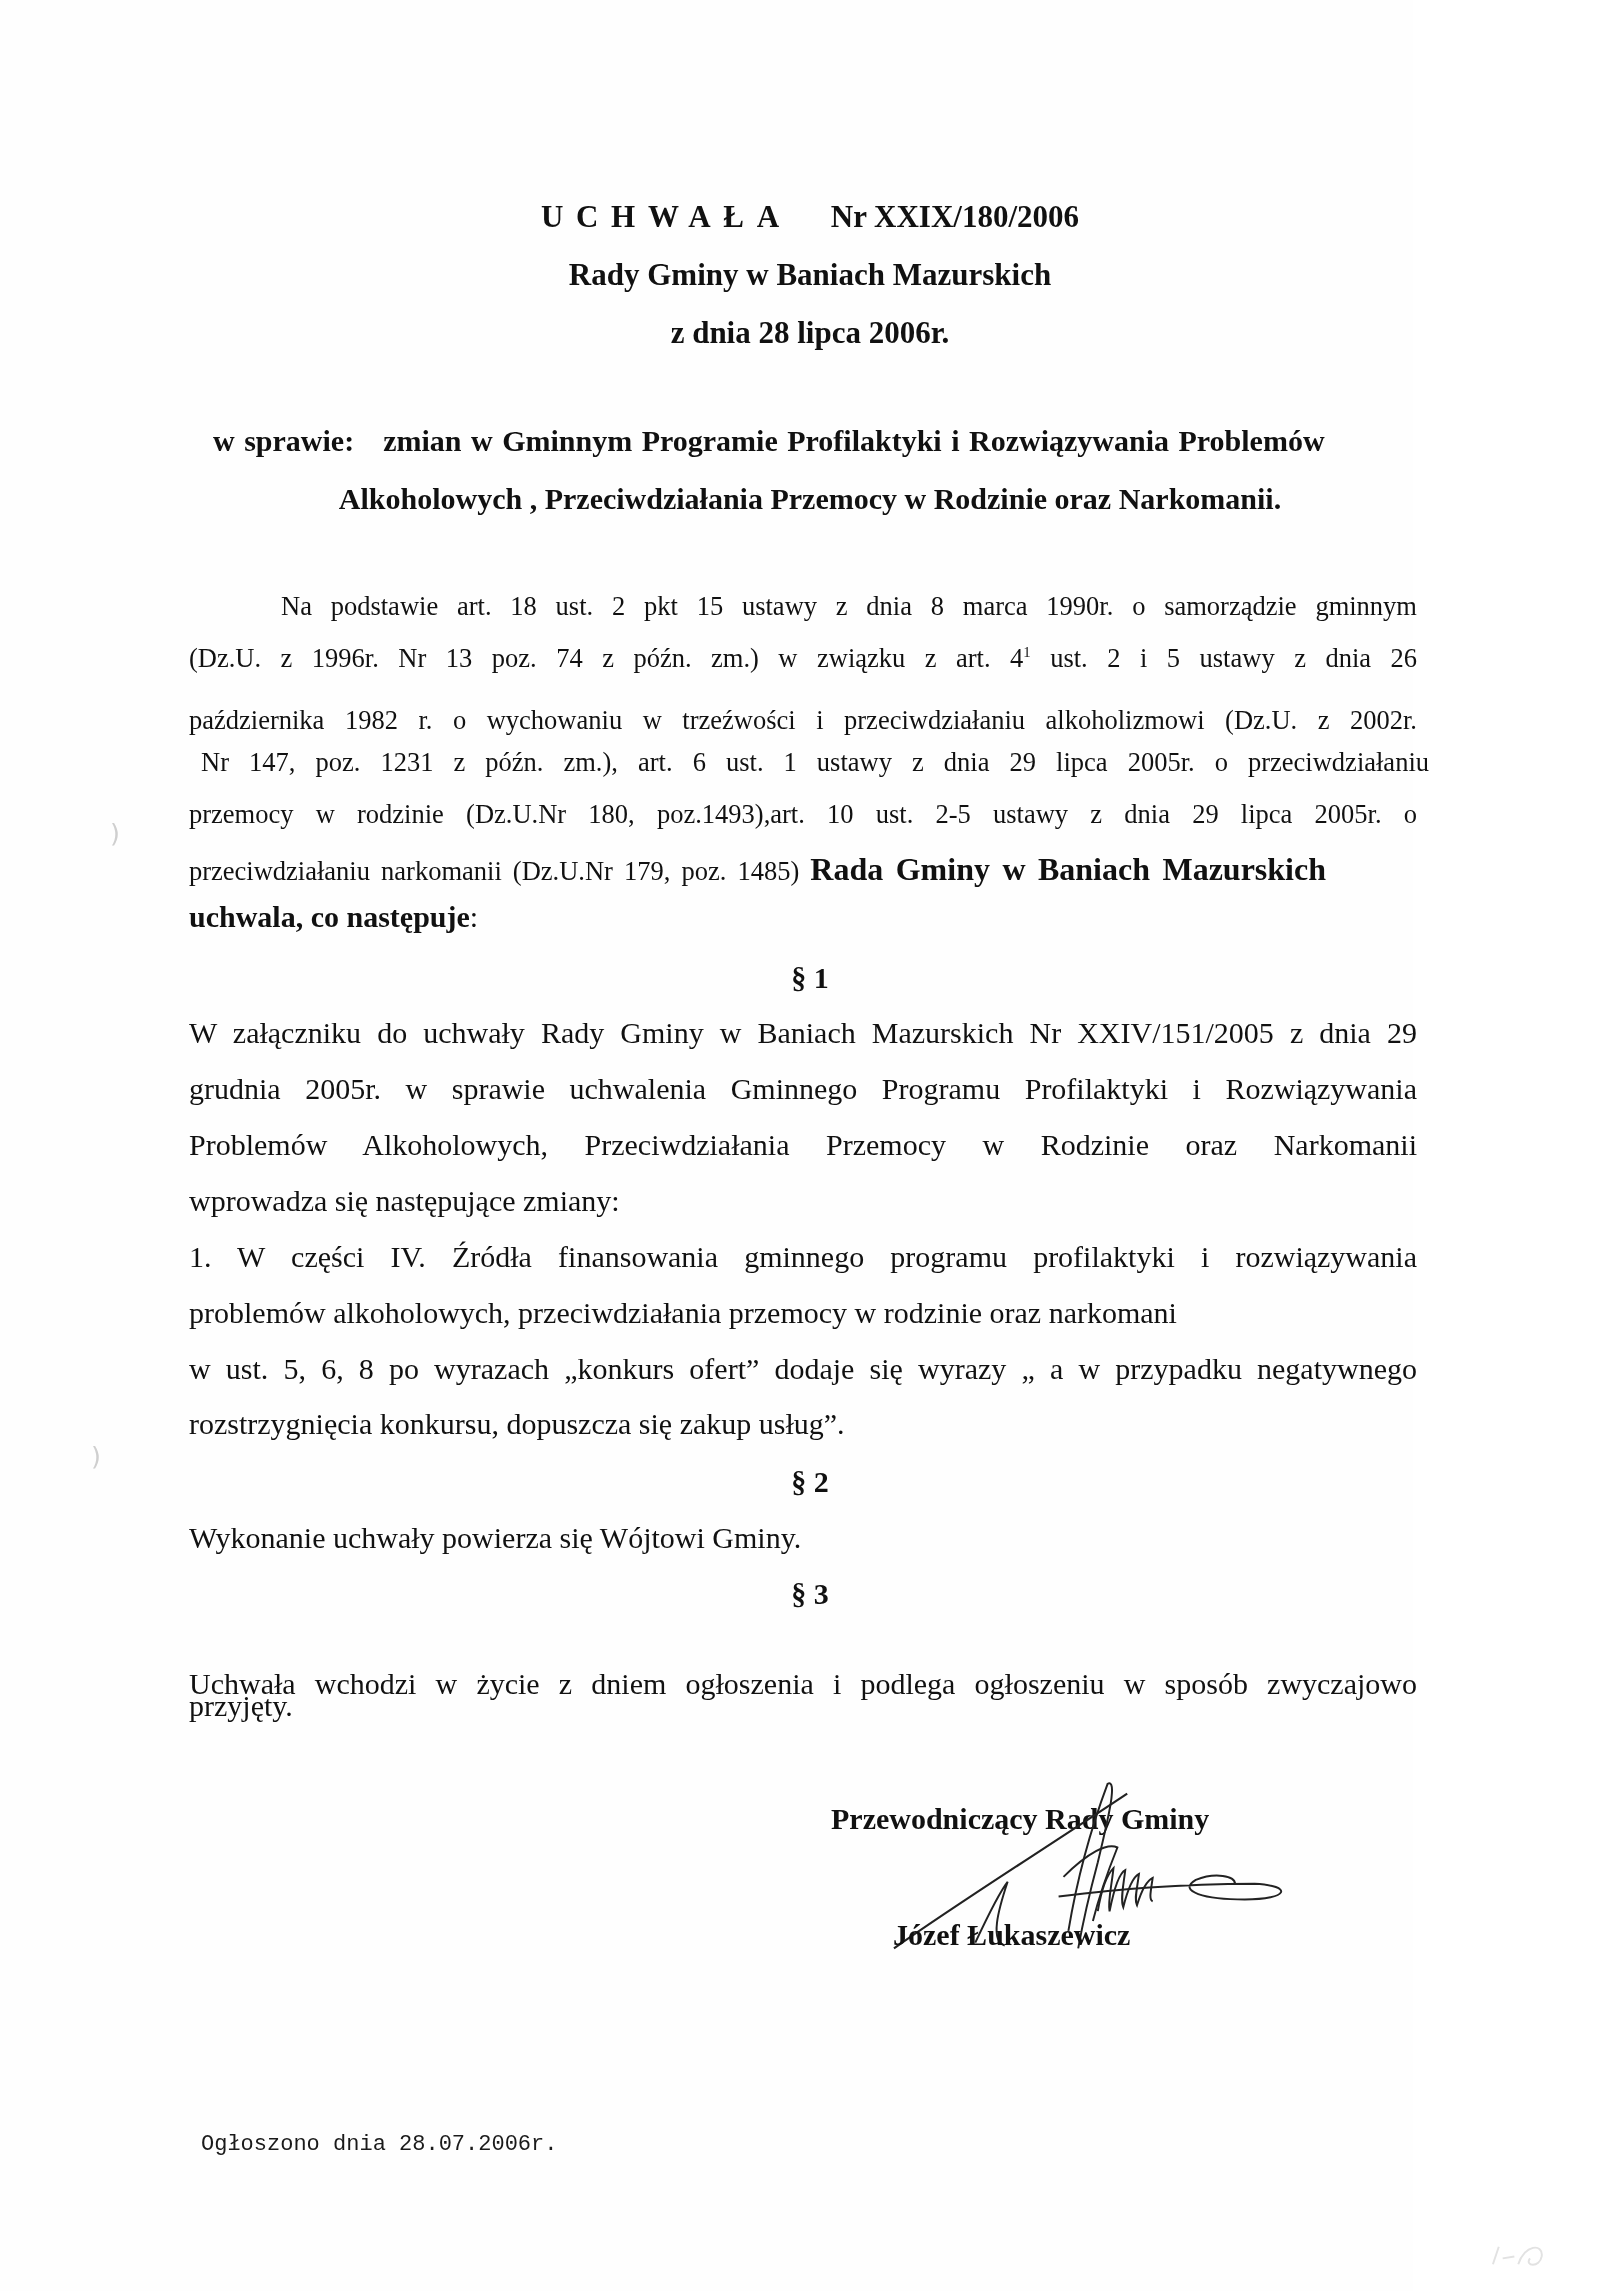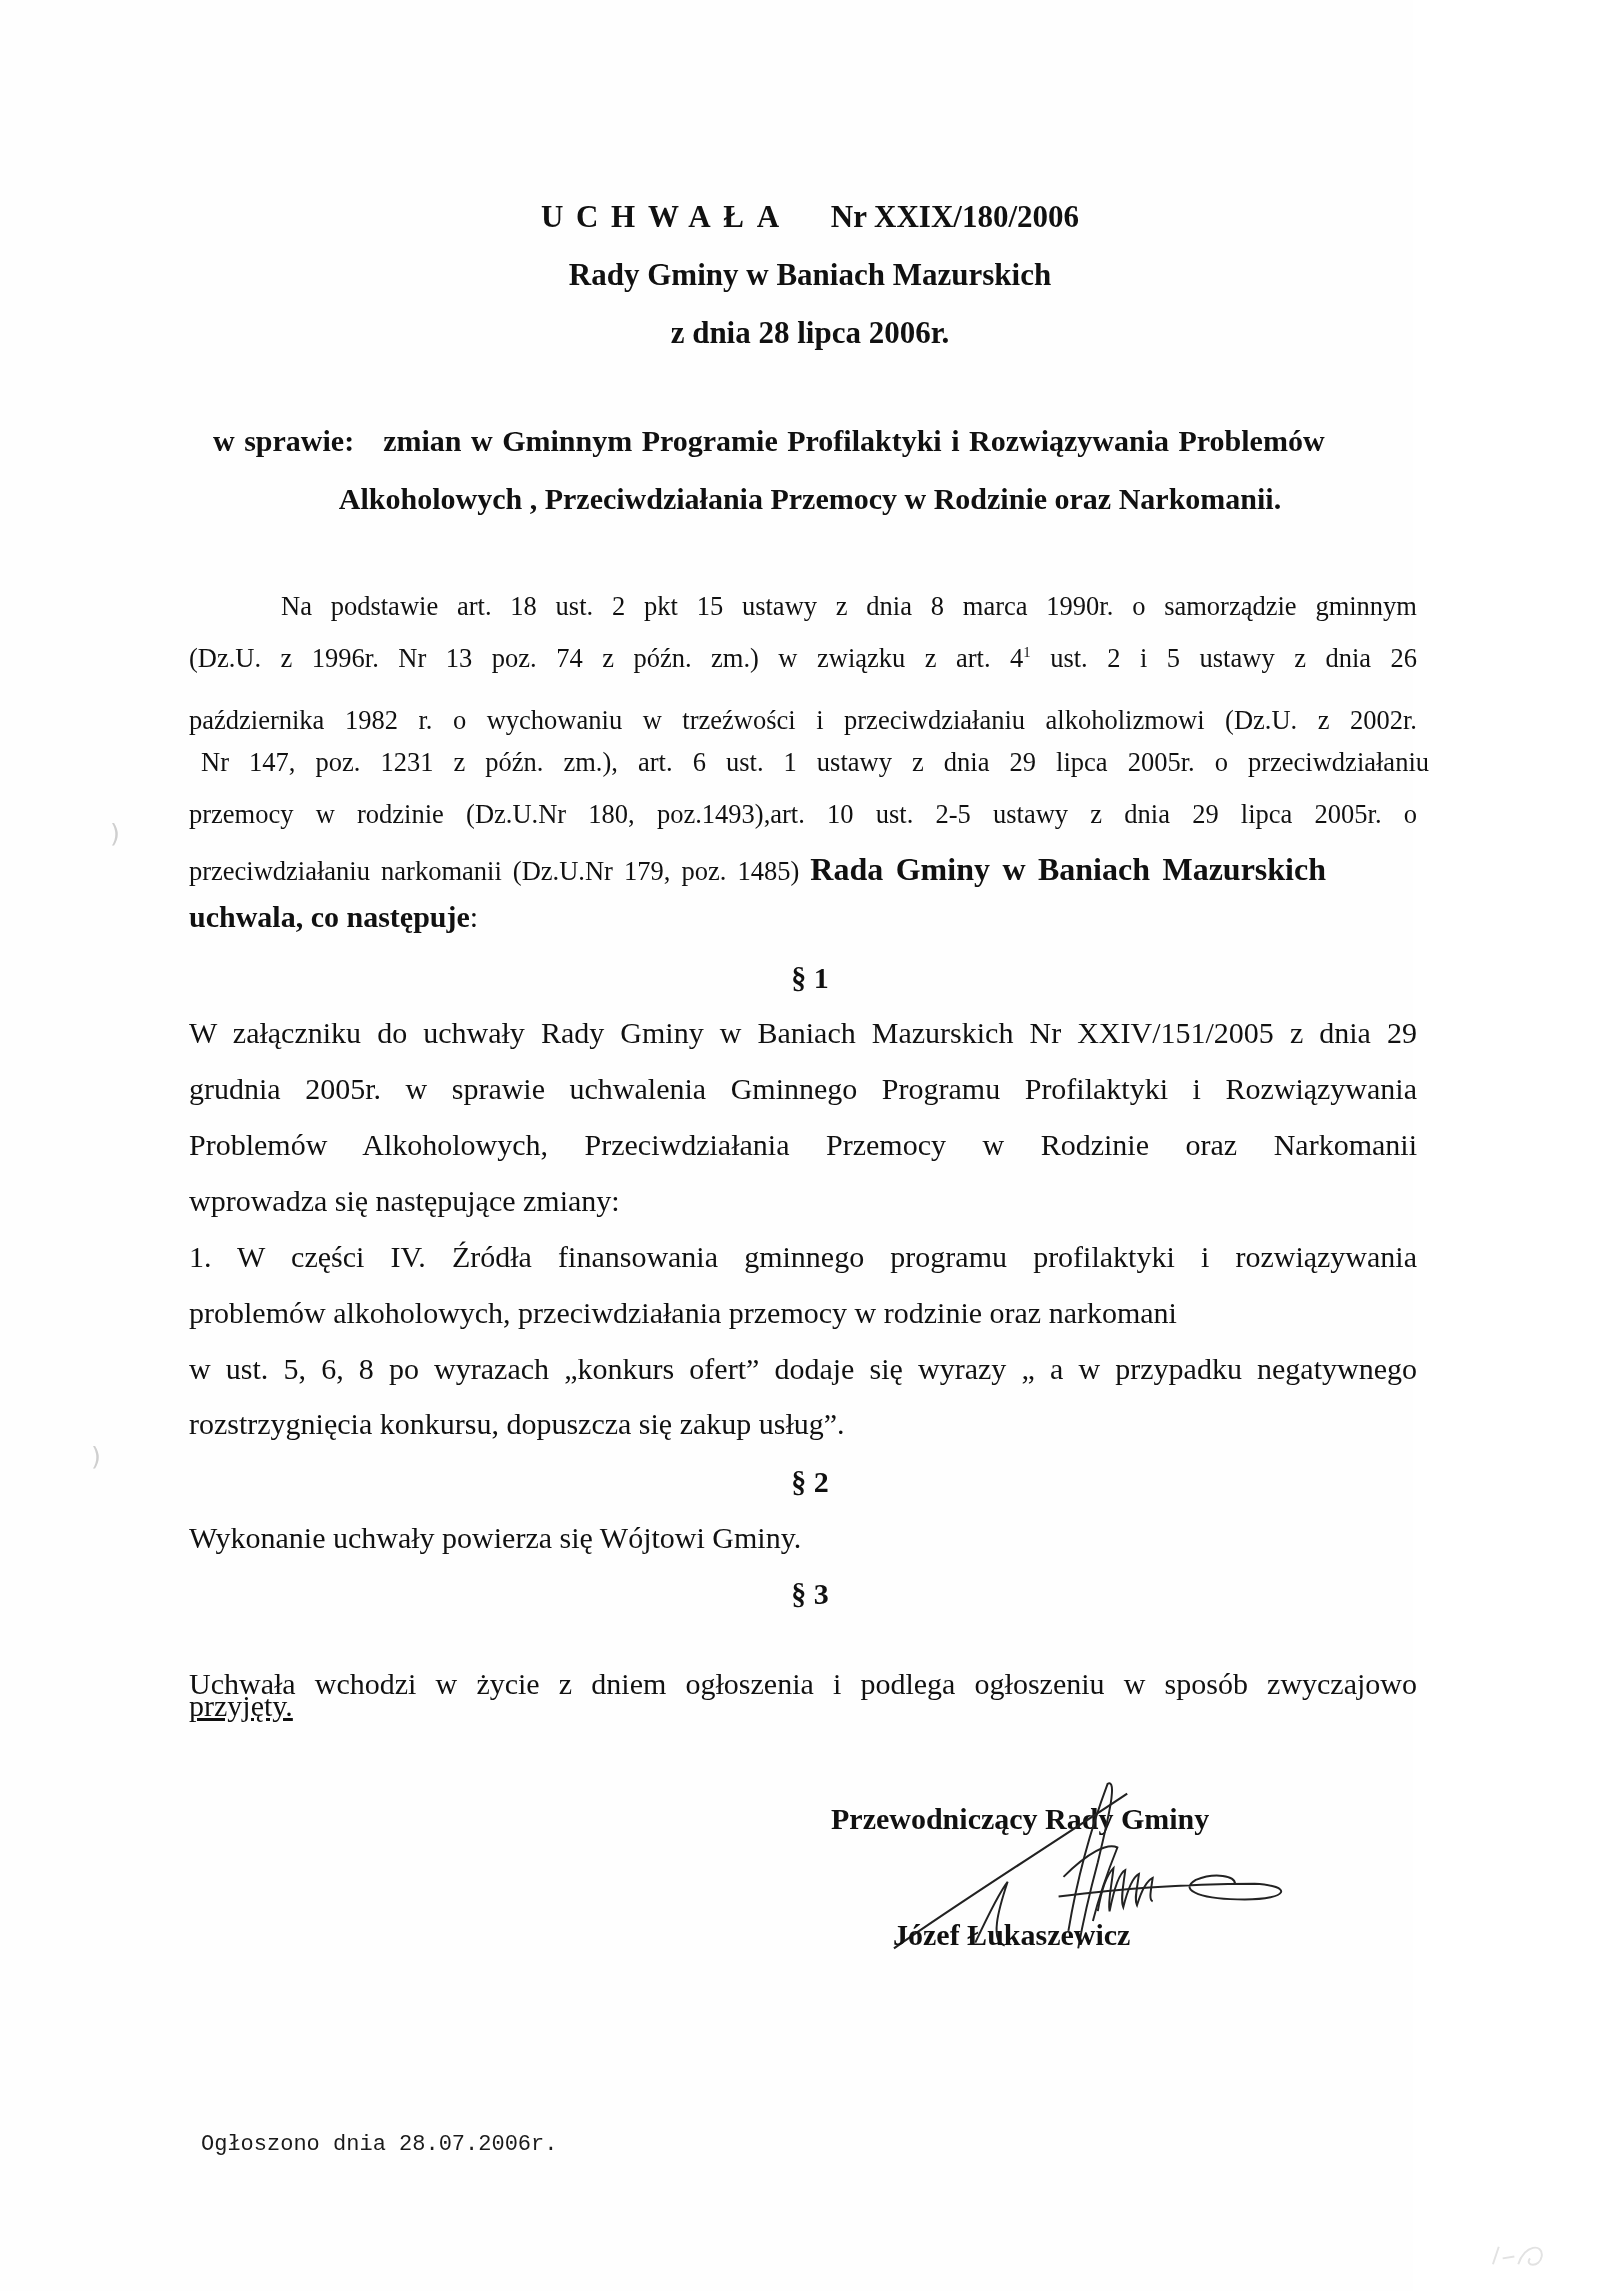--- a/index.html
+++ b/index.html
@@ -130,21 +130,21 @@
   <div class="abs body" style="top:1240px;">1. W części IV. Źródła finansowania gminnego programu profilaktyki i rozwiązywania</div>
   <div class="abs body last" style="top:1296px;">problemów alkoholowych, przeciwdziałania przemocy w rodzinie oraz narkomani</div>
   <div class="abs body" style="top:1352px;">w ust. 5, 6, 8  po wyrazach „konkurs ofert” dodaje się wyrazy „ a w przypadku negatywnego</div>
   <div class="abs body last" style="top:1407px;">rozstrzygnięcia konkursu, dopuszcza się zakup usług”.</div>
 
   <div class="abs section" style="top:1465px;">§ 2</div>
   <div class="abs body last" style="top:1521px;">Wykonanie uchwały powierza się Wójtowi Gminy.</div>
 
   <div class="abs section" style="top:1577px;">§ 3</div>
   <div class="abs body" style="top:1667px;">Uchwała wchodzi w życie z dniem ogłoszenia i podlega ogłoszeniu w sposób zwyczajowo</div>
-  <div class="abs body last" style="top:1689px;text-decoration:underline;">przyjęty.</div>
+  <div class="abs body last" style="top:1689px;">przyjęty.</div>
 
   <div class="abs sig-title">Przewodniczący Rady Gminy</div>
   <svg class="signature-svg" viewBox="0 0 420 200">
     <path d="M12 178 C 80 130, 160 80, 250 20" fill="none" stroke="#222" stroke-width="2.2"></path>
     <path d="M95 172 C 110 140, 120 120, 128 110 C 118 140, 110 170, 125 175" fill="none" stroke="#222" stroke-width="2"></path>
     <path d="M190 160 C 200 100, 215 50, 230 10 C 240 5, 232 40, 220 90 C 212 120, 205 150, 200 178" fill="none" stroke="#222" stroke-width="2"></path>
     <path d="M185 105 C 210 80, 230 70, 240 75 C 230 100, 220 130, 215 150" fill="none" stroke="#222" stroke-width="2"></path>
     <path d="M220 140 C 225 110, 232 100, 236 96 C 234 115, 230 130, 232 140 C 238 110, 244 100, 248 98 C 246 115, 243 128, 246 136 C 252 112, 258 104, 262 102 C 260 118, 257 128, 260 134 C 266 114, 272 108, 276 106 C 274 120, 272 128, 276 130" fill="none" stroke="#222" stroke-width="2"></path>
     <path d="M180 125 C 240 118, 300 112, 380 112 C 420 114, 415 128, 370 128 C 330 128, 300 120, 320 108 C 340 100, 360 104, 360 112" fill="none" stroke="#222" stroke-width="2"></path>
   </svg>

